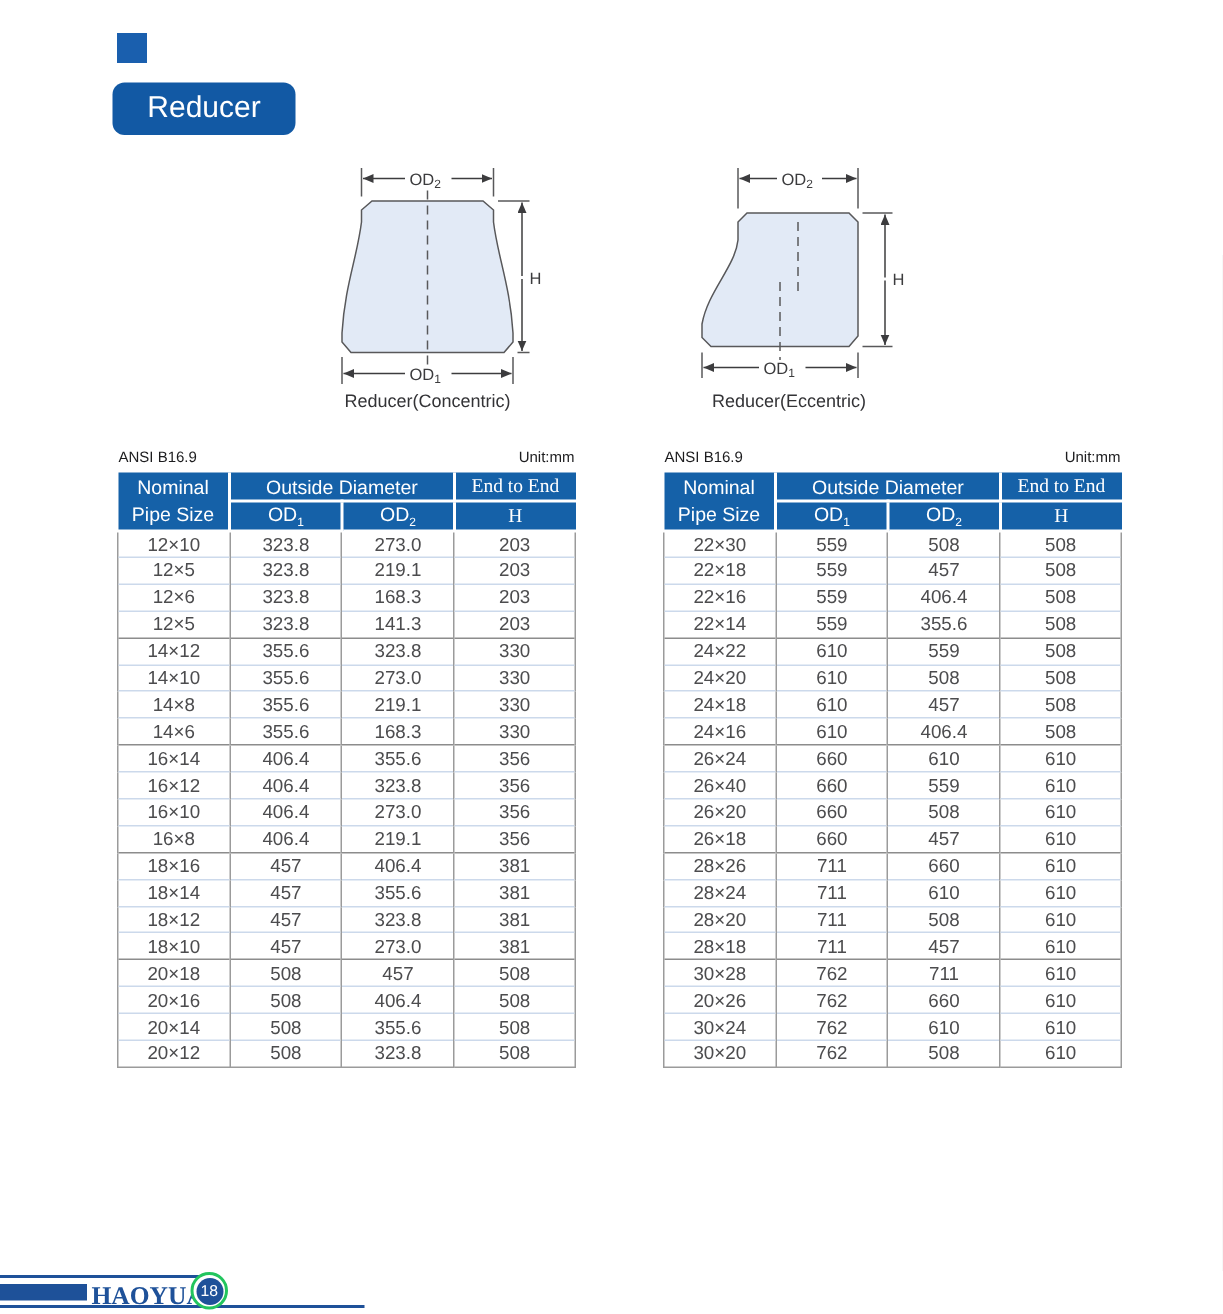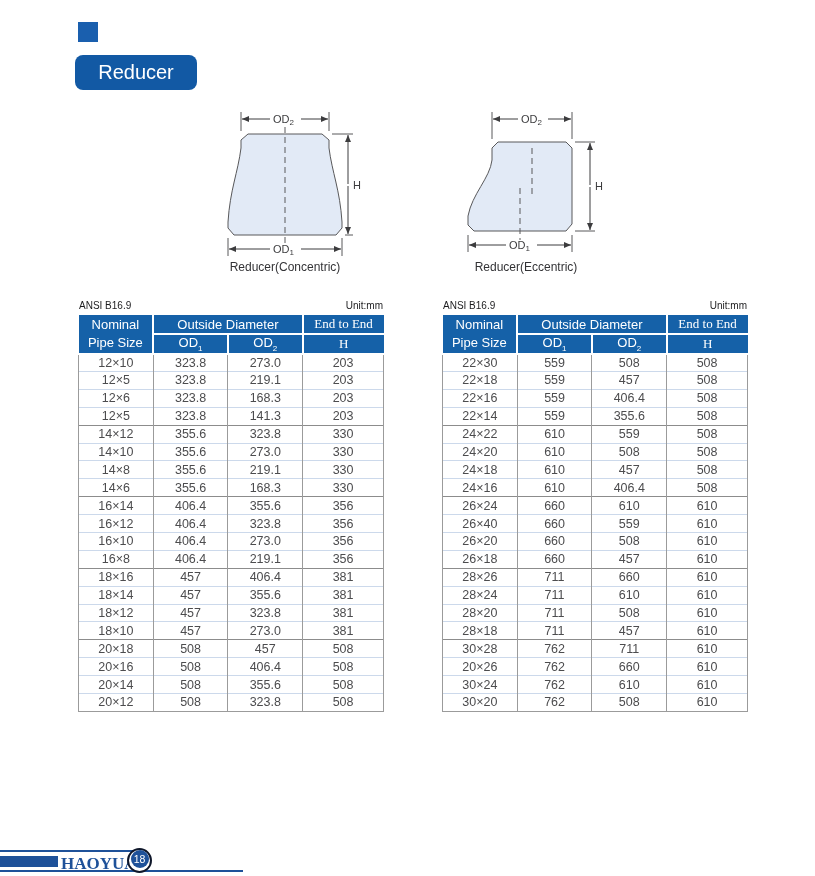--- a/index.html
+++ b/index.html
@@ -83,22 +83,22 @@
     width: 58px; height: 11px; background: #1e5199;
   }
   .brand-name {
     position: absolute; left: 61px; top: 854px;
     font-family: "Liberation Serif", serif; font-weight: bold;
     font-size: 17px; color: #1e5199; letter-spacing: 0px;
   }
   .page-circle {
     position: absolute; left: 127px; top: 848px;
     width: 25px; height: 25px; border-radius: 50%;
-    border: 2px solid #0f172a; background: #ffffff;
-    display: flex; justify-content: center;
+    border: 2px solid #22c55e; background: #ffffff;
+    display: flex; align-items: center; justify-content: center;
   }
   .page-circle .inner {
     width: 18px; height: 18px; border-radius: 50%;
     background: #1e5199; color: #ffffff;
     font-size: 10.5px; display: flex; align-items: center; justify-content: center;
   }
 </style>
 </head>
 <body>
 

